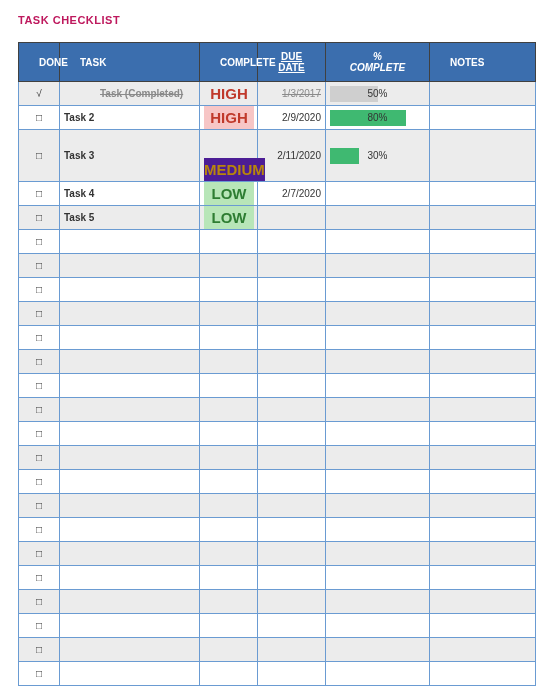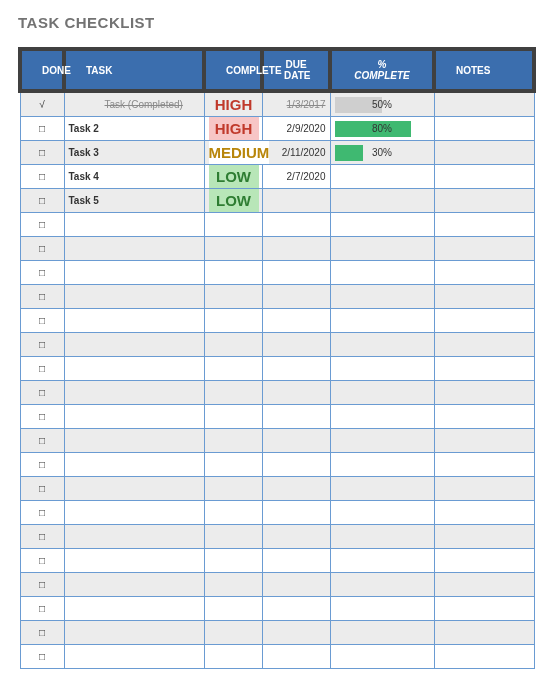--- a/index.html
+++ b/index.html
@@ -3,72 +3,72 @@
 <meta charset="utf-8">
 <style>
   * { box-sizing: border-box; margin: 0; padding: 0; }
   body {
     font-family: Verdana, Geneva, sans-serif;
     background: #fff;
     padding: 14px 14px 14px 18px;
     width: 550px;
   }
   h1.title {
-    color: #737373;
-    font-size: 15px;
+    color: #be185d;
+    font-size: 11px;
     font-weight: bold;
     letter-spacing: 0.5px;
     margin-bottom: 16px;
   }
   table.checklist {
     border-collapse: collapse;
     width: 100%;
     table-layout: fixed;
   }
   table.checklist th {
     background: #3b6eae;
     color: #fff;
     font-size: 10px;
     font-weight: bold;
     text-align: left;
     padding: 8px 20px;
-    border: 4px solid #404040;
+    border: 1px solid #404040;
   }
   table.checklist th.col-done { width: 36px; text-align: center; }
   table.checklist th.col-task { width: 140px; }
   table.checklist th.col-priority { width: 58px; text-align: center; }
-  table.checklist th.col-due { width: 68px; text-align: center; }
+  table.checklist th.col-due { width: 68px; text-align: center; text-decoration: underline; }
   table.checklist th.col-pct { width: 104px; text-align: center; font-style: italic; }
   table.checklist th.col-notes { }
   table.checklist td {
     border: 1px solid #6a9bd2;
     font-size: 10px;
     padding: 0 4px;
     height: 24px;
     vertical-align: middle;
     color: #333;
   }
   tr.row-even td { background: #fff; }
   tr.row-odd td { background: #ececec; }
   td.cell-done { text-align: center; font-size: 11px; }
   td.cell-task { font-weight: bold; color: #333; }
-  td.cell-task.completed { color: #8a8a8a; text-decoration: line-through; font-weight: normal; padding-left: 40px; }
+  td.cell-task.completed { color: #8a8a8a; text-decoration: line-through; font-weight: bold; padding-left: 40px; }
   td.cell-priority { text-align: center; padding: 0; }
   .pri-chip {
     display: inline-block;
     min-width: 50px;
     padding: 3px 0;
     font-size: 15px;
     font-weight: bold;
   }
   .pri-HIGH { color: #c0392b; }
   .pri-MEDIUM { color: #b8860b; }
   .pri-LOW { color: #2e7d32; }
   .bg-pink { background: #f7c6c6; }
-  .bg-yellow { background: #ffffff; }
+  .bg-yellow { background: #4c1d95; margin-top: 28px; }
   .bg-green { background: #b8e6b8; }
   .bg-gray { background: #ececec; }
   td.cell-due { text-align: right; color: #333; }
   td.cell-due.completed { color: #8a8a8a; text-decoration: line-through; }
   td.cell-pct { text-align: center; padding: 0 2px; position: relative; }
   .pct-wrap { position: relative; width: 100%; height: 16px; }
   .pct-bar { position: absolute; left: 0; top: 0; height: 100%; background: #3fb971; }
   .pct-bar.dim { background: #cfcfcf; }
   .pct-label { position: absolute; width: 100%; text-align: center; line-height: 16px; font-size: 10px; color: #333; }
   td.cell-notes { }

